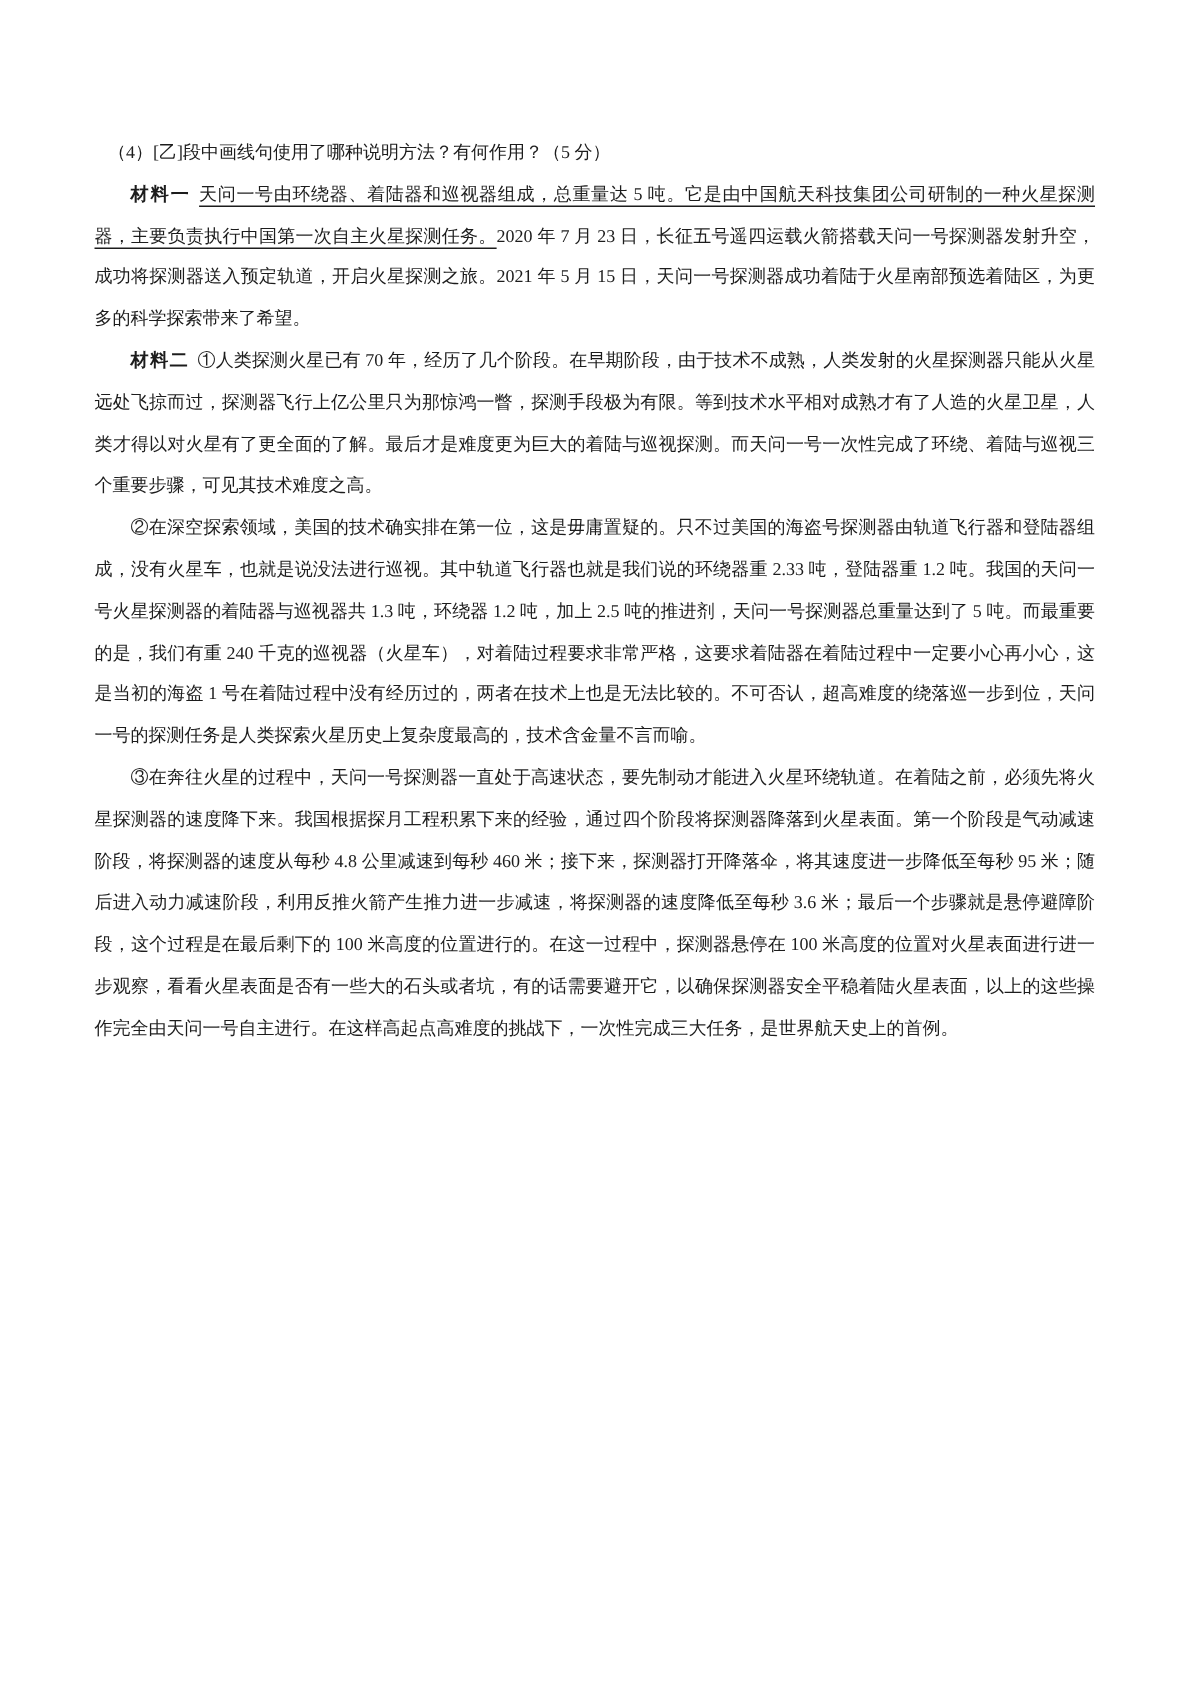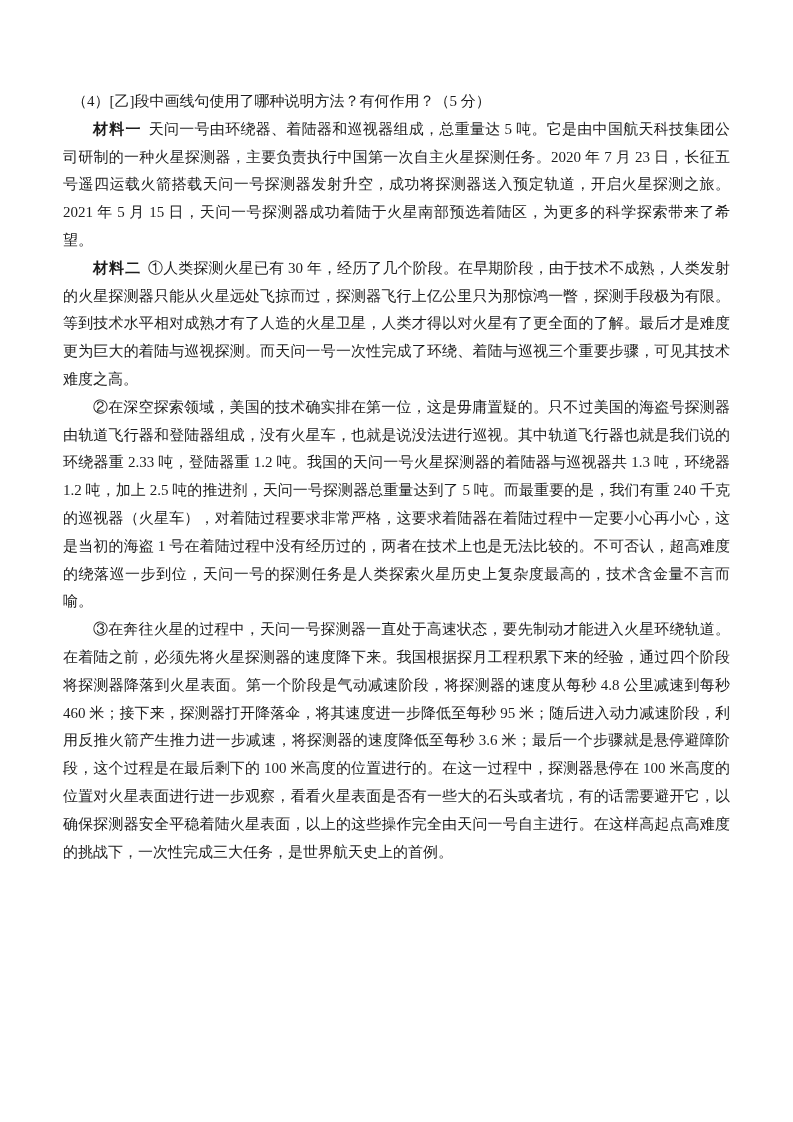--- a/index.html
+++ b/index.html
@@ -9,52 +9,52 @@
   }
   .page {
     position: relative;
     width: 793px;
     height: 1122px;
     background: #ffffff;
     overflow: hidden;
     box-sizing: border-box;
     padding: 88px 63px 16px 63px;
     font-family: "Liberation Serif", "DejaVu Serif", serif;
-    font-size: 15px;
+    font-size: 12px;
     line-height: 27.8px;
     color: #1c1c1c;
   }
   .doc p {
     margin: 0;
     text-align: justify;
   }
   .indent { text-indent: 2em; }
   .q-line { text-indent: 9px; }
   .label {
     font-weight: bold;
     margin-right: 0.45em;
     letter-spacing: 1px;
   }
-  .u { text-underline-offset: 4px; }
+  .u { text-decoration: underline; text-underline-offset: 4px; }
 </style>
 </head>
 <body>
 
 <div class="page doc">
 
   <p class="q-line">（4）[乙]段中画线句使用了哪种说明方法？有何作用？（5 分）</p>
 
 
 
   <p class="indent">
     <span class="label">材料一</span><span class="u">天问一号由环绕器、着陆器和巡视器组成，总重量达 5 吨。它是由中国航天科技集团公司研制的一种火星探测器，主要负责执行中国第一次自主火星探测任务。</span><span>2020 年 7 月 23 日，长征五号遥四运载火箭搭载天问一号探测器发射升空，成功将探测器送入预定轨道，开启火星探测之旅。2021 年 5 月 15 日，天问一号探测器成功着陆于火星南部预选着陆区，为更多的科学探索带来了希望。</span>
   </p>
 
   <p class="indent">
-    <span class="label">材料二</span><span>①人类探测火星已有 30 年，经历了几个阶段。在早期阶段，由于技术不成熟，人类发射的火星探测器只能从火星远处飞掠而过，探测器飞行上亿公里只为那惊鸿一瞥，探测手段极为有限。等到技术水平相对成熟才有了人造的火星卫星，人类才得以对火星有了更全面的了解。最后才是难度更为巨大的着陆与巡视探测。而天问一号一次性完成了环绕、着陆与巡视三个重要步骤，可见其技术难度之高。</span>
+    <span class="label">材料二</span><span>①人类探测火星已有 70 年，经历了几个阶段。在早期阶段，由于技术不成熟，人类发射的火星探测器只能从火星远处飞掠而过，探测器飞行上亿公里只为那惊鸿一瞥，探测手段极为有限。等到技术水平相对成熟才有了人造的火星卫星，人类才得以对火星有了更全面的了解。最后才是难度更为巨大的着陆与巡视探测。而天问一号一次性完成了环绕、着陆与巡视三个重要步骤，可见其技术难度之高。</span>
   </p>
 
   <p class="indent">②在深空探索领域，美国的技术确实排在第一位，这是毋庸置疑的。只不过美国的海盗号探测器由轨道飞行器和登陆器组成，没有火星车，也就是说没法进行巡视。其中轨道飞行器也就是我们说的环绕器重 2.33 吨，登陆器重 1.2 吨。我国的天问一号火星探测器的着陆器与巡视器共 1.3 吨，环绕器 1.2 吨，加上 2.5 吨的推进剂，天问一号探测器总重量达到了 5 吨。而最重要的是，我们有重 240 千克的巡视器（火星车），对着陆过程要求非常严格，这要求着陆器在着陆过程中一定要小心再小心，这是当初的海盗 1 号在着陆过程中没有经历过的，两者在技术上也是无法比较的。不可否认，超高难度的绕落巡一步到位，天问一号的探测任务是人类探索火星历史上复杂度最高的，技术含金量不言而喻。</p>
 
   <p class="indent">③在奔往火星的过程中，天问一号探测器一直处于高速状态，要先制动才能进入火星环绕轨道。在着陆之前，必须先将火星探测器的速度降下来。我国根据探月工程积累下来的经验，通过四个阶段将探测器降落到火星表面。第一个阶段是气动减速阶段，将探测器的速度从每秒 4.8 公里减速到每秒 460 米；接下来，探测器打开降落伞，将其速度进一步降低至每秒 95 米；随后进入动力减速阶段，利用反推火箭产生推力进一步减速，将探测器的速度降低至每秒 3.6 米；最后一个步骤就是悬停避障阶段，这个过程是在最后剩下的 100 米高度的位置进行的。在这一过程中，探测器悬停在 100 米高度的位置对火星表面进行进一步观察，看看火星表面是否有一些大的石头或者坑，有的话需要避开它，以确保探测器安全平稳着陆火星表面，以上的这些操作完全由天问一号自主进行。在这样高起点高难度的挑战下，一次性完成三大任务，是世界航天史上的首例。</p>
 
 
 </div>
 
 </body></html>

